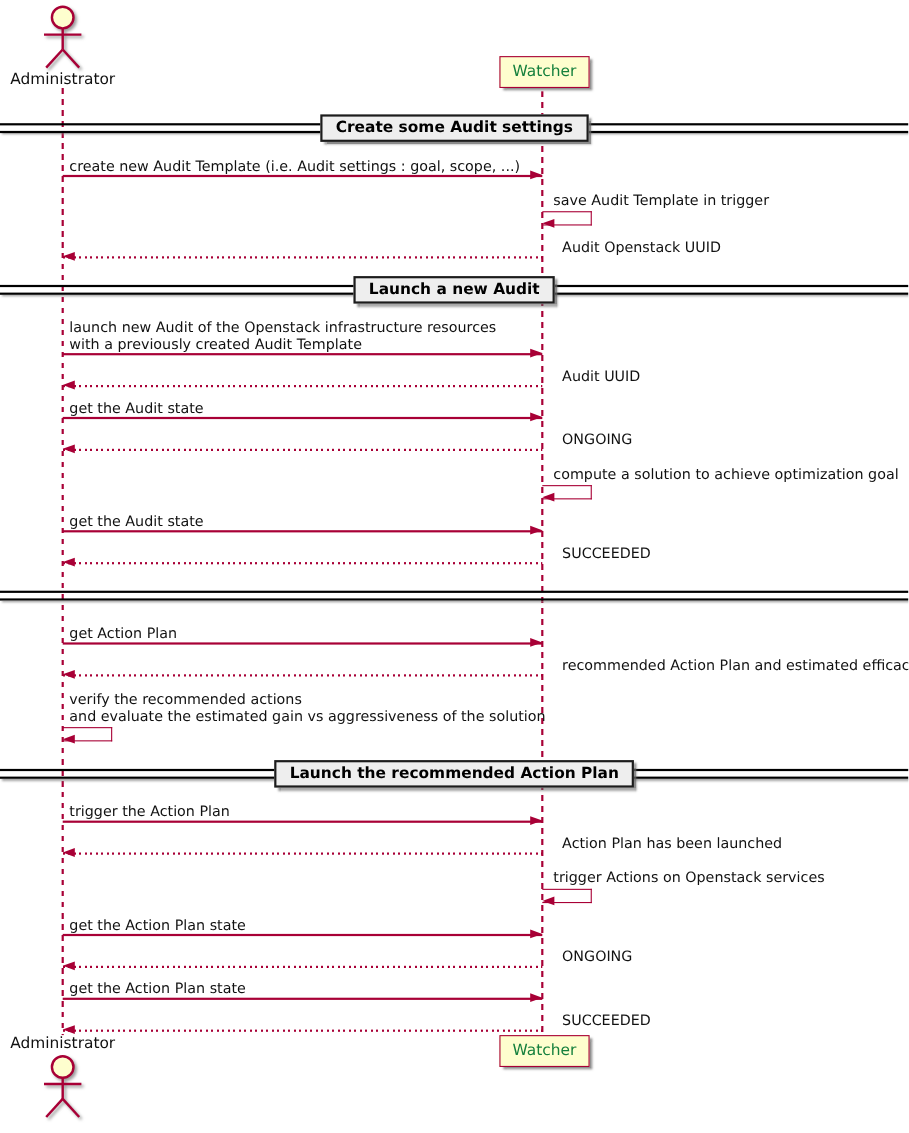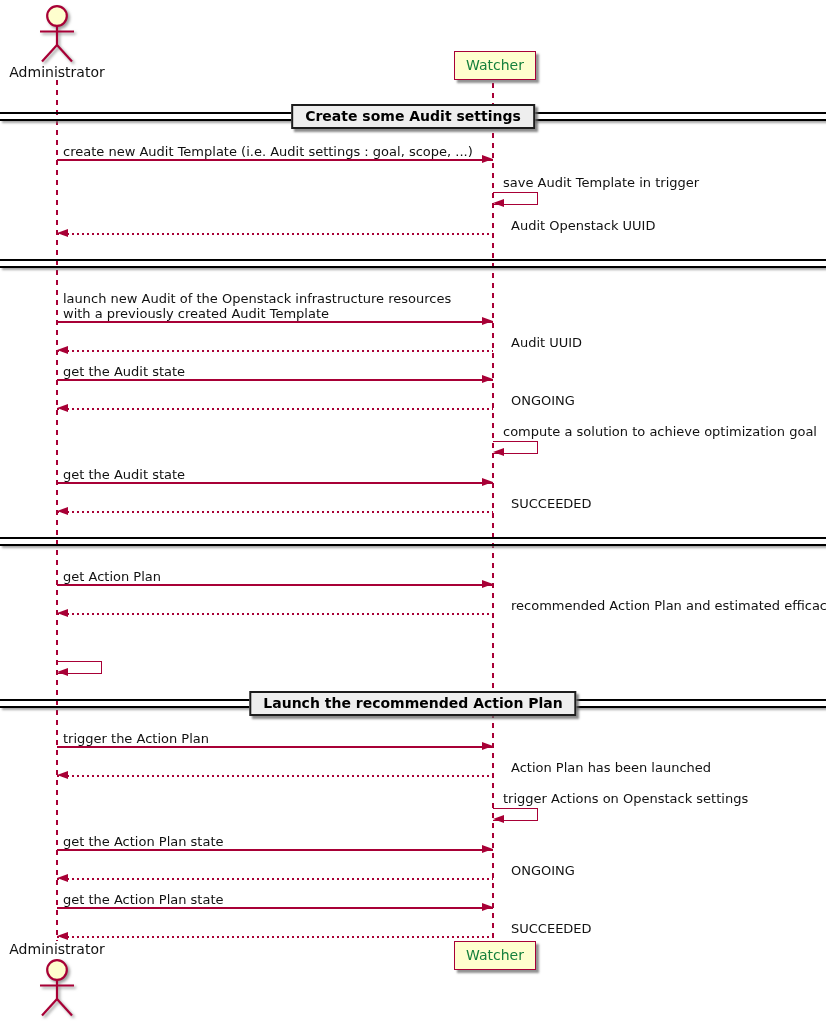--- a/index.html
+++ b/index.html
@@ -47,20 +47,21 @@
       <div style="position: absolute; left: 413px; top: 104px; transform: translateX(-50%); background: rgb(238, 238, 238); border: 2px solid rgb(28, 28, 28); padding: 2px 12px 3px; font: bold 14px &quot;DejaVu Sans&quot;, sans-serif; white-space: nowrap; color: rgb(0, 0, 0); box-shadow: rgba(100, 100, 100, 0.75) 3px 3px 2px;">Create some Audit settings</div>
       <div style="position: absolute; left: 57px; top: 159px; width: 436px; height: 1.6px; background: rgb(168, 0, 54);"></div>
       <div style="position: absolute; left: 482px; top: 155px; width: 0px; height: 0px; border-top: 4.5px solid transparent; border-bottom: 4.5px solid transparent; border-left: 11px solid rgb(168, 0, 54);"></div>
       <div style="position: absolute; left: 503px; top: 175px; font: 13px / 15px &quot;DejaVu Sans&quot;, sans-serif; white-space: pre; color: rgb(17, 17, 17);">save Audit Template in trigger</div>
       <div style="position: absolute; left: 493px; top: 192px; width: 45px; height: 13px; box-sizing: border-box; border-top: 1.6px solid rgb(168, 0, 54); border-right: 1.6px solid rgb(168, 0, 54); border-bottom: 1.6px solid rgb(168, 0, 54); border-left: none; border-image: initial;"></div>
       <div style="position: absolute; left: 493px; top: 199px; width: 0px; height: 0px; border-top: 4.5px solid transparent; border-bottom: 4.5px solid transparent; border-right: 11px solid rgb(168, 0, 54);"></div>
       <div style="position: absolute; left: 511px; top: 218px; font: 13px / 15px &quot;DejaVu Sans&quot;, sans-serif; white-space: pre; color: rgb(17, 17, 17);">Audit Openstack UUID</div>
       <div style="position: absolute; left: 57px; top: 233px; width: 436px; height: 1.6px; background-image: repeating-linear-gradient(to right, rgb(168, 0, 54) 0px, rgb(168, 0, 54) 2px, transparent 2px, transparent 5px);"></div>
       <div style="position: absolute; left: 57px; top: 229px; width: 0px; height: 0px; border-top: 4.5px solid transparent; border-bottom: 4.5px solid transparent; border-right: 11px solid rgb(168, 0, 54);"></div>
       <div style="position: absolute; left: 0px; top: 259px; width: 826px; height: 9px; box-sizing: border-box; border-top: 2px solid rgb(0, 0, 0); border-bottom: 2px solid rgb(0, 0, 0); box-shadow: rgba(130, 130, 130, 0.7) 2px 2px 2px;"></div>
+      <div style="position: absolute; left: 413px; top: 251px; transform: translateX(-50%); background: rgb(238, 238, 238); border: 2px solid rgb(28, 28, 28); padding: 2px 12px 3px; font: bold 14px &quot;DejaVu Sans&quot;, sans-serif; white-space: nowrap; color: rgb(0, 0, 0); box-shadow: rgba(100, 100, 100, 0.75) 3px 3px 2px;">Launch a new Audit</div>
       <div style="position: absolute; left: 63px; top: 291px; font: 13px / 15px &quot;DejaVu Sans&quot;, sans-serif; white-space: pre; color: rgb(17, 17, 17);">launch new Audit of the Openstack infrastructure resources
 with a previously created Audit Template</div>
       <div style="position: absolute; left: 57px; top: 321px; width: 436px; height: 1.6px; background: rgb(168, 0, 54);"></div>
       <div style="position: absolute; left: 482px; top: 317px; width: 0px; height: 0px; border-top: 4.5px solid transparent; border-bottom: 4.5px solid transparent; border-left: 11px solid rgb(168, 0, 54);"></div>
       <div style="position: absolute; left: 511px; top: 335px; font: 13px / 15px &quot;DejaVu Sans&quot;, sans-serif; white-space: pre; color: rgb(17, 17, 17);">Audit UUID</div>
       <div style="position: absolute; left: 57px; top: 350px; width: 436px; height: 1.6px; background-image: repeating-linear-gradient(to right, rgb(168, 0, 54) 0px, rgb(168, 0, 54) 2px, transparent 2px, transparent 5px);"></div>
       <div style="position: absolute; left: 57px; top: 346px; width: 0px; height: 0px; border-top: 4.5px solid transparent; border-bottom: 4.5px solid transparent; border-right: 11px solid rgb(168, 0, 54);"></div>
       <div style="position: absolute; left: 63px; top: 364px; font: 13px / 15px &quot;DejaVu Sans&quot;, sans-serif; white-space: pre; color: rgb(17, 17, 17);">get the Audit state</div>
       <div style="position: absolute; left: 57px; top: 379px; width: 436px; height: 1.6px; background: rgb(168, 0, 54);"></div>
       <div style="position: absolute; left: 482px; top: 375px; width: 0px; height: 0px; border-top: 4.5px solid transparent; border-bottom: 4.5px solid transparent; border-left: 11px solid rgb(168, 0, 54);"></div>
@@ -76,31 +77,33 @@
       <div style="position: absolute; left: 511px; top: 496px; font: 13px / 15px &quot;DejaVu Sans&quot;, sans-serif; white-space: pre; color: rgb(17, 17, 17);">SUCCEEDED</div>
       <div style="position: absolute; left: 57px; top: 511px; width: 436px; height: 1.6px; background-image: repeating-linear-gradient(to right, rgb(168, 0, 54) 0px, rgb(168, 0, 54) 2px, transparent 2px, transparent 5px);"></div>
       <div style="position: absolute; left: 57px; top: 507px; width: 0px; height: 0px; border-top: 4.5px solid transparent; border-bottom: 4.5px solid transparent; border-right: 11px solid rgb(168, 0, 54);"></div>
       <div style="position: absolute; left: 0px; top: 537px; width: 826px; height: 9px; box-sizing: border-box; border-top: 2px solid rgb(0, 0, 0); border-bottom: 2px solid rgb(0, 0, 0); box-shadow: rgba(130, 130, 130, 0.7) 2px 2px 2px;"></div>
       <div style="position: absolute; left: 63px; top: 569px; font: 13px / 15px &quot;DejaVu Sans&quot;, sans-serif; white-space: pre; color: rgb(17, 17, 17);">get Action Plan</div>
       <div style="position: absolute; left: 57px; top: 584px; width: 436px; height: 1.6px; background: rgb(168, 0, 54);"></div>
       <div style="position: absolute; left: 482px; top: 580px; width: 0px; height: 0px; border-top: 4.5px solid transparent; border-bottom: 4.5px solid transparent; border-left: 11px solid rgb(168, 0, 54);"></div>
       <div style="position: absolute; left: 511px; top: 598px; font: 13px / 15px &quot;DejaVu Sans&quot;, sans-serif; white-space: pre; color: rgb(17, 17, 17);">recommended Action Plan and estimated efficacy</div>
       <div style="position: absolute; left: 57px; top: 613px; width: 436px; height: 1.6px; background-image: repeating-linear-gradient(to right, rgb(168, 0, 54) 0px, rgb(168, 0, 54) 2px, transparent 2px, transparent 5px);"></div>
       <div style="position: absolute; left: 57px; top: 609px; width: 0px; height: 0px; border-top: 4.5px solid transparent; border-bottom: 4.5px solid transparent; border-right: 11px solid rgb(168, 0, 54);"></div>
+      <div style="position: absolute; left: 63px; top: 629px; font: 13px / 15px &quot;DejaVu Sans&quot;, sans-serif; white-space: pre; color: rgb(17, 17, 17);">verify the recommended actions
+and evaluate the estimated gain vs aggressiveness of the solution</div>
       <div style="position: absolute; left: 57px; top: 661px; width: 45px; height: 13px; box-sizing: border-box; border-top: 1.6px solid rgb(168, 0, 54); border-right: 1.6px solid rgb(168, 0, 54); border-bottom: 1.6px solid rgb(168, 0, 54); border-left: none; border-image: initial;"></div>
       <div style="position: absolute; left: 57px; top: 668px; width: 0px; height: 0px; border-top: 4.5px solid transparent; border-bottom: 4.5px solid transparent; border-right: 11px solid rgb(168, 0, 54);"></div>
       <div style="position: absolute; left: 0px; top: 699px; width: 826px; height: 9px; box-sizing: border-box; border-top: 2px solid rgb(0, 0, 0); border-bottom: 2px solid rgb(0, 0, 0); box-shadow: rgba(130, 130, 130, 0.7) 2px 2px 2px;"></div>
       <div style="position: absolute; left: 413px; top: 691px; transform: translateX(-50%); background: rgb(238, 238, 238); border: 2px solid rgb(28, 28, 28); padding: 2px 12px 3px; font: bold 14px &quot;DejaVu Sans&quot;, sans-serif; white-space: nowrap; color: rgb(0, 0, 0); box-shadow: rgba(100, 100, 100, 0.75) 3px 3px 2px;">Launch the recommended Action Plan</div>
       <div style="position: absolute; left: 63px; top: 731px; font: 13px / 15px &quot;DejaVu Sans&quot;, sans-serif; white-space: pre; color: rgb(17, 17, 17);">trigger the Action Plan</div>
       <div style="position: absolute; left: 57px; top: 746px; width: 436px; height: 1.6px; background: rgb(168, 0, 54);"></div>
       <div style="position: absolute; left: 482px; top: 742px; width: 0px; height: 0px; border-top: 4.5px solid transparent; border-bottom: 4.5px solid transparent; border-left: 11px solid rgb(168, 0, 54);"></div>
       <div style="position: absolute; left: 511px; top: 760px; font: 13px / 15px &quot;DejaVu Sans&quot;, sans-serif; white-space: pre; color: rgb(17, 17, 17);">Action Plan has been launched</div>
       <div style="position: absolute; left: 57px; top: 775px; width: 436px; height: 1.6px; background-image: repeating-linear-gradient(to right, rgb(168, 0, 54) 0px, rgb(168, 0, 54) 2px, transparent 2px, transparent 5px);"></div>
       <div style="position: absolute; left: 57px; top: 771px; width: 0px; height: 0px; border-top: 4.5px solid transparent; border-bottom: 4.5px solid transparent; border-right: 11px solid rgb(168, 0, 54);"></div>
-      <div style="position: absolute; left: 503px; top: 791px; font: 13px / 15px &quot;DejaVu Sans&quot;, sans-serif; white-space: pre; color: rgb(17, 17, 17);">trigger Actions on Openstack settings</div>
+      <div style="position: absolute; left: 503px; top: 791px; font: 13px / 15px &quot;DejaVu Sans&quot;, sans-serif; white-space: pre; color: rgb(17, 17, 17);">trigger Actions on Openstack services</div>
       <div style="position: absolute; left: 493px; top: 808px; width: 45px; height: 13px; box-sizing: border-box; border-top: 1.6px solid rgb(168, 0, 54); border-right: 1.6px solid rgb(168, 0, 54); border-bottom: 1.6px solid rgb(168, 0, 54); border-left: none; border-image: initial;"></div>
       <div style="position: absolute; left: 493px; top: 815px; width: 0px; height: 0px; border-top: 4.5px solid transparent; border-bottom: 4.5px solid transparent; border-right: 11px solid rgb(168, 0, 54);"></div>
       <div style="position: absolute; left: 63px; top: 834px; font: 13px / 15px &quot;DejaVu Sans&quot;, sans-serif; white-space: pre; color: rgb(17, 17, 17);">get the Action Plan state</div>
       <div style="position: absolute; left: 57px; top: 849px; width: 436px; height: 1.6px; background: rgb(168, 0, 54);"></div>
       <div style="position: absolute; left: 482px; top: 845px; width: 0px; height: 0px; border-top: 4.5px solid transparent; border-bottom: 4.5px solid transparent; border-left: 11px solid rgb(168, 0, 54);"></div>
       <div style="position: absolute; left: 511px; top: 863px; font: 13px / 15px &quot;DejaVu Sans&quot;, sans-serif; white-space: pre; color: rgb(17, 17, 17);">ONGOING</div>
       <div style="position: absolute; left: 57px; top: 878px; width: 436px; height: 1.6px; background-image: repeating-linear-gradient(to right, rgb(168, 0, 54) 0px, rgb(168, 0, 54) 2px, transparent 2px, transparent 5px);"></div>
       <div style="position: absolute; left: 57px; top: 874px; width: 0px; height: 0px; border-top: 4.5px solid transparent; border-bottom: 4.5px solid transparent; border-right: 11px solid rgb(168, 0, 54);"></div>
       <div style="position: absolute; left: 63px; top: 892px; font: 13px / 15px &quot;DejaVu Sans&quot;, sans-serif; white-space: pre; color: rgb(17, 17, 17);">get the Action Plan state</div>
       <div style="position: absolute; left: 57px; top: 907px; width: 436px; height: 1.6px; background: rgb(168, 0, 54);"></div>

